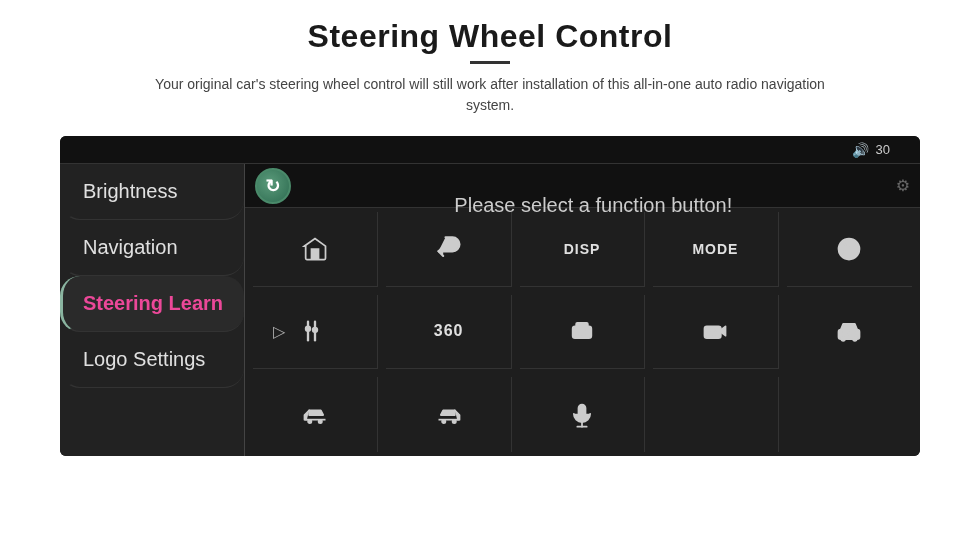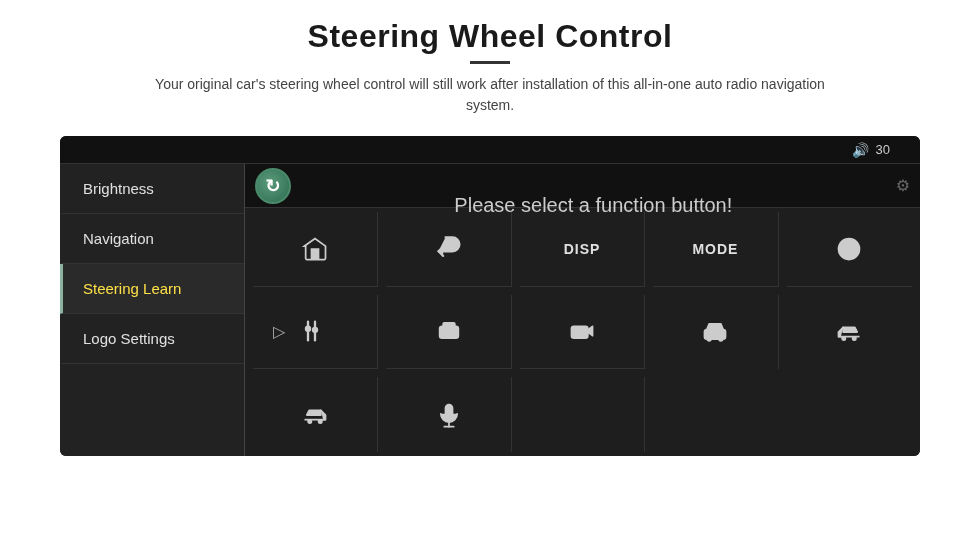--- a/index.html
+++ b/index.html
@@ -92,33 +92,34 @@
       width: 185px;
       background: #222;
       display: flex;
       flex-direction: column;
       border-right: 1px solid #444;
     }
 
     .menu-item {
       padding: 16px 10px 16px 20px;
       color: #e0e0e0;
-      font-size: 15px;
+      font-size: 20px;
       font-weight: 400;
       border-bottom: 1px solid #333;
       cursor: pointer;
       display: flex;
       align-items: center;
+      border-radius: 20px;
     }
 
     .menu-item.active {
       background: #2a2a2a;
       border-left: 3px solid #8ab4a0;
-      color: #fde047;
-      font-weight: 400;
+      color: #ec4899;
+      font-weight: 700;
     }
 
     .menu-item:not(.active) {
       border-left: 3px solid transparent;
     }
 
     
     .right-content {
       flex: 1;
       background: #1e1e1e;
@@ -313,20 +314,23 @@
                 <line x1="12" y1="4" x2="12" y2="9" stroke="#ccc" stroke-width="2" stroke-linecap="round"></line>
                 <circle cx="12" cy="11" r="2" stroke="#ccc" stroke-width="1.5"></circle>
                 <line x1="12" y1="13" x2="12" y2="20" stroke="#ccc" stroke-width="2" stroke-linecap="round"></line>
                 <line x1="6" y1="8" x2="6" y2="4" stroke="#ccc" stroke-width="2" stroke-linecap="round"></line>
                 <circle cx="6" cy="10" r="2" stroke="#ccc" stroke-width="1.5"></circle>
                 <line x1="6" y1="12" x2="6" y2="20" stroke="#ccc" stroke-width="2" stroke-linecap="round"></line>
               </svg>
             </span>
           </div>
 
+          <div class="grid-cell">
+            <span class="icon-text" style="font-size:16px; font-weight:900;">360</span>
+          </div>
 
 
           <div class="grid-cell">
             <span class="icon-wrapper">
               <svg class="grid-svg" viewBox="0 0 24 24" fill="none" xmlns="http://www.w3.org/2000/svg">
 
                 <rect x="4" y="8" width="16" height="10" rx="2" stroke="#ccc" stroke-width="1.5"></rect>
                 <path d="M7 8V6a1 1 0 011-1h8a1 1 0 011 1v2" stroke="#ccc" stroke-width="1.5"></path>
                 <circle cx="12" cy="13" r="2.5" stroke="#ccc" stroke-width="1.5"></circle>
               </svg>

